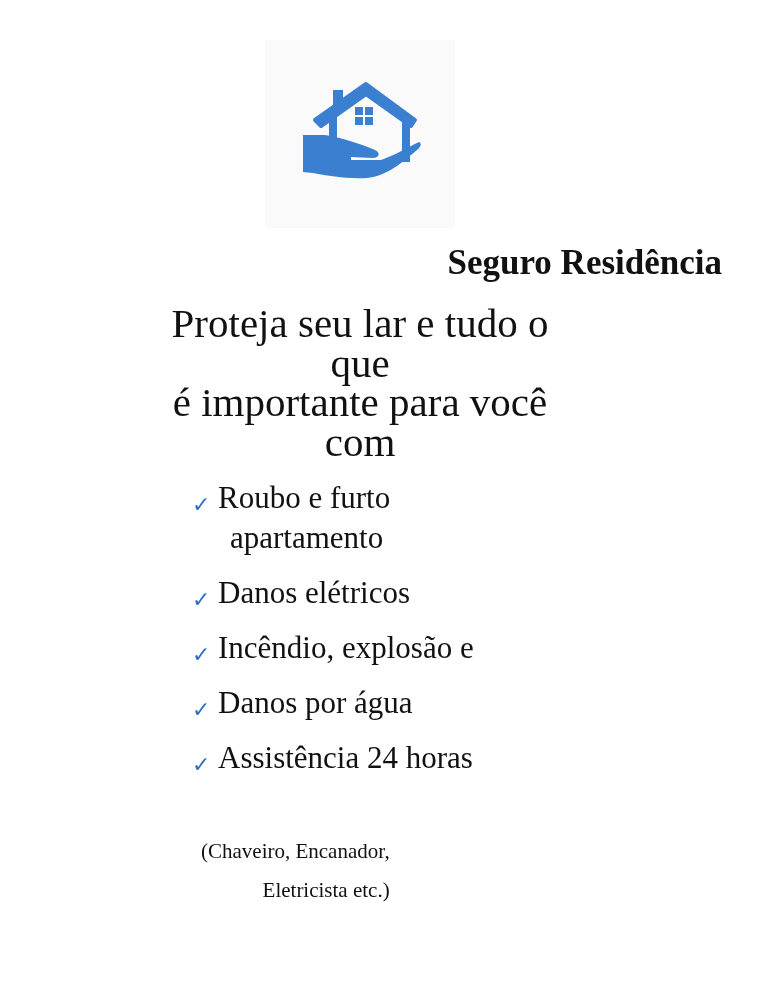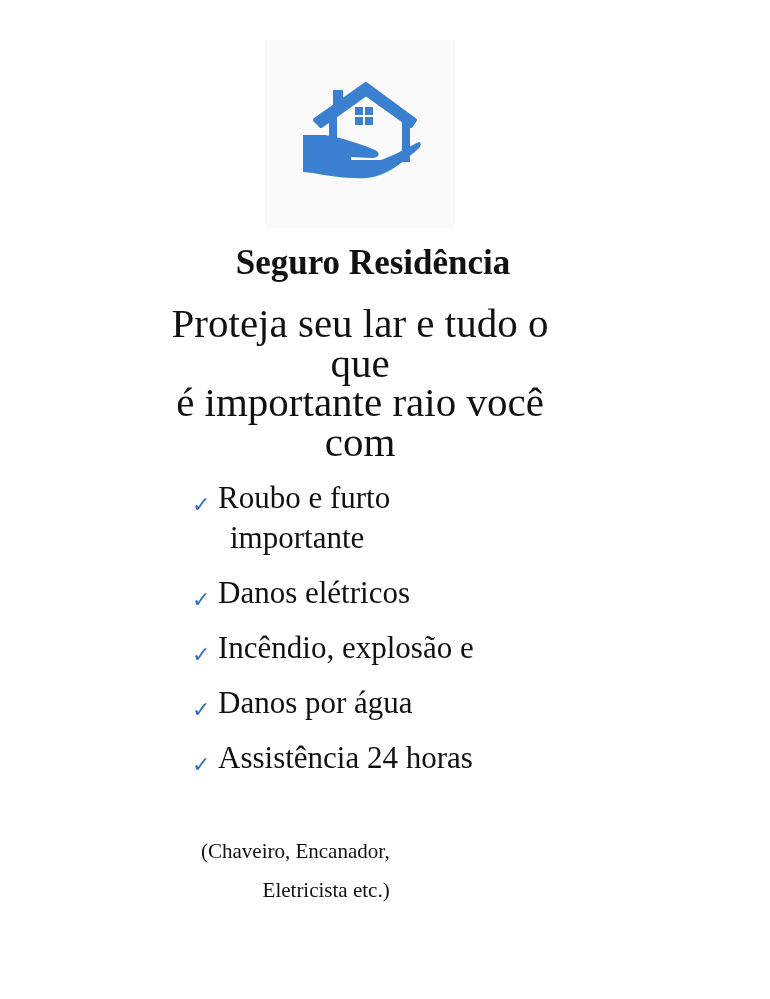--- a/index.html
+++ b/index.html
@@ -1,22 +1,22 @@
 <!DOCTYPE html>
 <html><head>
 <meta charset="utf-8">
 <style>
   html, body { margin: 0; padding: 0; background: #ffffff; }
   body { width: 770px; height: 999px; position: relative; overflow: hidden;
          font-family: "Liberation Serif", "DejaVu Serif", serif; color: #111; }
   .icon-box { position: absolute; left: 265px; top: 40px; width: 190px; height: 188px;
               background: #fafafa; }
   .icon-box svg { position: absolute; left: 38px; top: 40px; width: 118px; height: 100px; }
-  .title { position: absolute; left: 0; width: 722px; top: 238px; text-align: center;
-           font-size: 35px; font-weight: bold; line-height: 50px; padding-left: 12px; }
+  .title { position: absolute; left: 0; width: 722px; top: 238px; text-align: right;
+           font-size: 35px; font-weight: bold; line-height: 50px; }
   .desc { position: absolute; left: 150px; width: 420px; top: 304px; text-align: center;
           font-size: 41px; line-height: 39.5px; }
   .features { position: absolute; left: 192px; top: 478px; margin: 0; padding: 0; list-style: none; }
   .feature { position: relative; font-size: 31px; line-height: 40px; padding-left: 26px; margin-bottom: 15px; }
   .feature .check { position: absolute; left: 0; top: 7px; font-size: 22px; color: #2f6fc0;
                     font-family: "DejaVu Sans", sans-serif; }
   .feature .line2 { display: block; padding-left: 12px; }
   .note { position: absolute; left: 201px; top: 832px; font-size: 21px; line-height: 39px; text-align: right; }
   .note span { display: block; }
 </style>
@@ -41,28 +41,28 @@
 
       <path d="M0 55 L22 55 C40 58 58 64 72 70 C78 73 76 78 70 78 L48 77 L48 80 L78 80 C90 76 104 68 116 62 C119 63 118 67 114 70 C100 82 84 96 64 98 C44 99 26 96 10 93 L0 92 Z"></path>
     </g>
   </svg>
 </div>
 
 <div class="title">Seguro Residência</div>
 
 <div class="desc">
   <div>Proteja seu lar e  tudo o que</div>
-  <div>é importante raio você com</div>
+  <div>é importante para você com</div>
 </div>
 
 <ul class="features">
   <li class="feature">
     <span class="check">✓</span>
     <span>Roubo e furto</span>
-    <span class="line2">importante</span>
+    <span class="line2">apartamento</span>
   </li>
   <li class="feature">
     <span class="check">✓</span>
     <span>Danos elétricos</span>
   </li>
   <li class="feature">
     <span class="check">✓</span>
     <span>Incêndio, explosão e</span>
   </li>
   <li class="feature">

